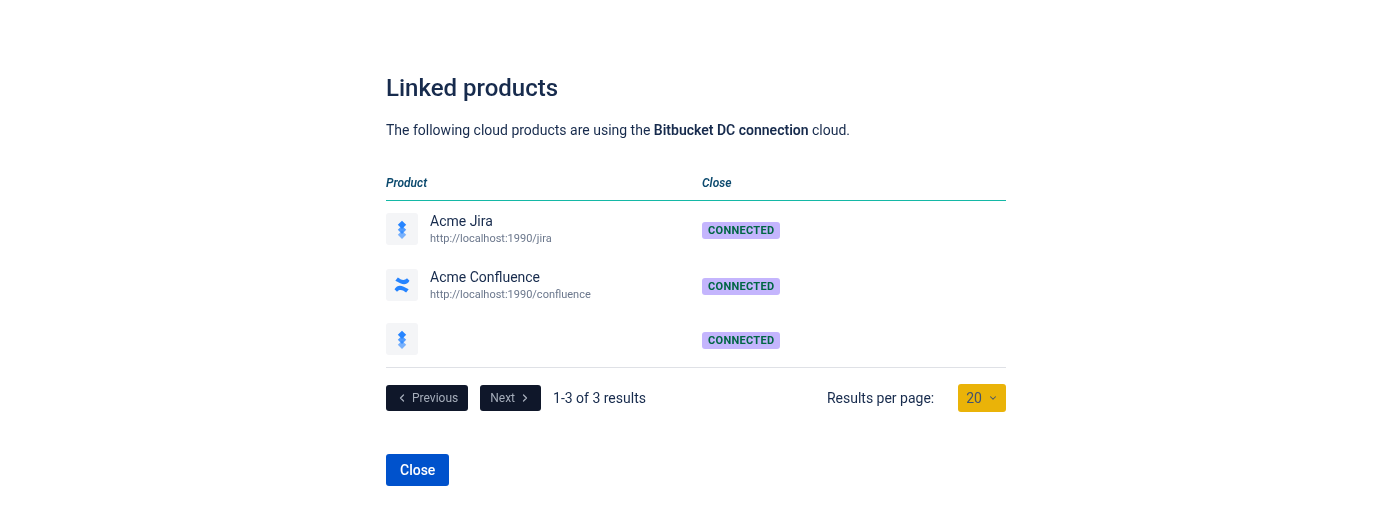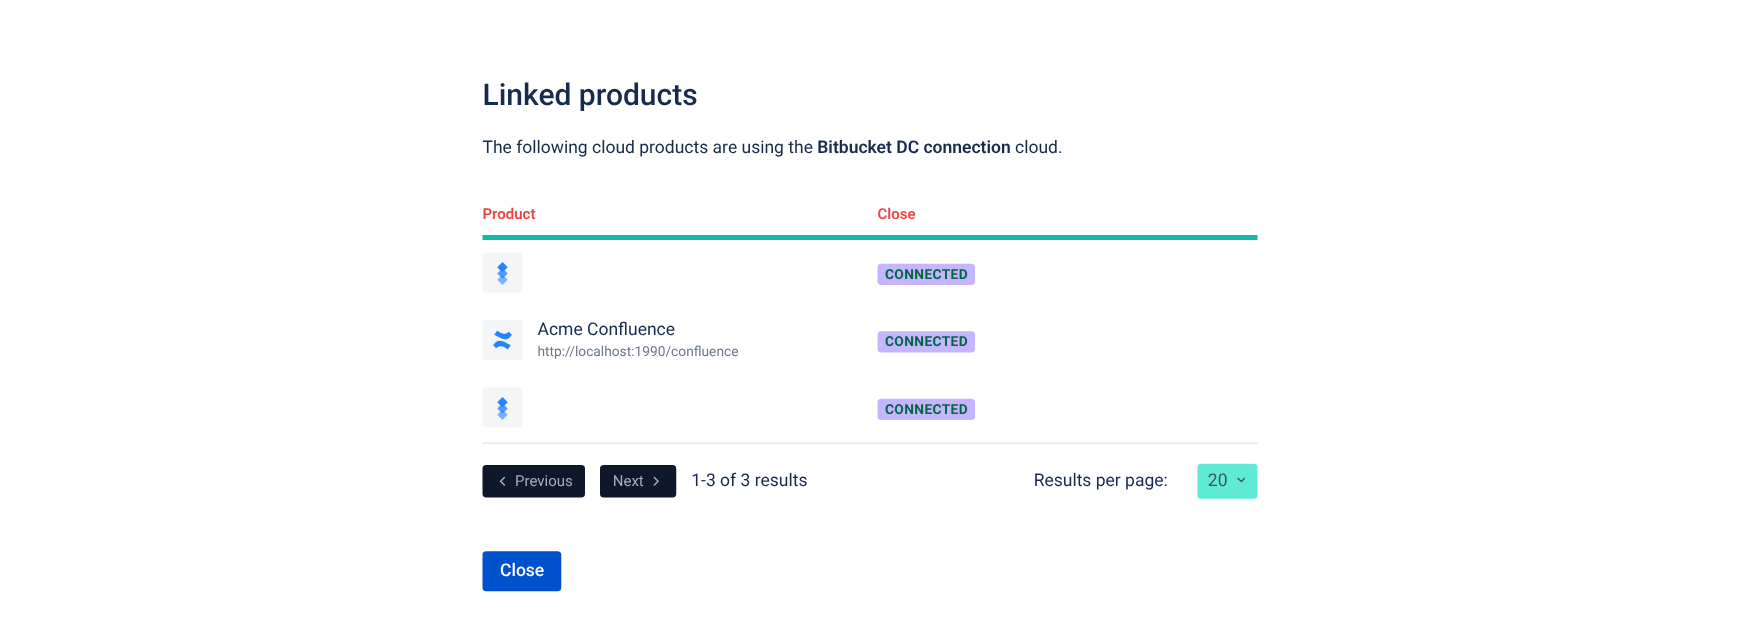--- a/index.html
+++ b/index.html
@@ -5,42 +5,43 @@
     * { box-sizing: border-box; margin: 0; padding: 0; }
     body {
       width: 1392px;
       height: 515px;
       font-family: -apple-system, BlinkMacSystemFont, "Segoe UI", Roboto, sans-serif;
       color: #172B4D;
       background: #fff;
     }
     .container {
       width: 620px;
-      margin: 0 auto;
+      margin: 12px auto;
       padding-top: 62px;
     }
     .page-title {
       font-size: 24px;
       font-weight: 500;
       color: #172B4D;
       margin-bottom: 20px;
     }
     .description {
       font-size: 14px;
       color: #172B4D;
       margin-bottom: 30px;
     }
     .description b { font-weight: 600; }
     .table-header {
       display: flex;
       padding: 8px 0 10px 0;
-      border-bottom: 4px solid #14b8a6;
+      border-bottom: 1px solid #14b8a6;
       font-size: 12px;
       font-weight: 600;
-      color: #ef4444;
+      color: #0c4a6e;
+      font-style: italic;
     }
     .col-product { flex: 0 0 316px; }
     .col-status { flex: 1; }
     .table-row {
       display: flex;
       align-items: center;
       padding: 10px 0;
     }
     .table-row + .table-row { }
     .product-cell {
@@ -109,21 +110,21 @@
     .pager-btn .chev { display: inline-flex; }
     .results-text { color: #172B4D; }
     .rpp-wrap {
       margin-left: auto;
       display: flex;
       align-items: center;
       gap: 24px;
       color: #172B4D;
     }
     .rpp-select {
-      background: #5eead4;
+      background: #eab308;
       border: none;
       border-radius: 3px;
       padding: 6px 8px;
       display: inline-flex;
       align-items: center;
       gap: 6px;
       cursor: pointer;
       font-size: 14px;
       color: #42526E;
     }
@@ -155,20 +156,24 @@
   </div>
 
   <div class="table-row">
     <div class="product-cell">
       <div class="product-icon">
         <svg width="20" height="20" viewBox="0 0 24 24" fill="none">
           <path d="M12 2 L17 7 L12 12 L7 7 Z" fill="#2684FF"></path>
           <path d="M12 8 L17 13 L12 18 L7 13 Z" fill="#2684FF" opacity="0.8"></path>
           <path d="M12 14 L17 19 L12 24 L7 19 Z" fill="#2684FF" opacity="0.6"></path>
         </svg>
+      </div>
+      <div class="product-info">
+        <span class="product-name">Acme Jira</span>
+        <span class="product-url">http://localhost:1990/jira</span>
       </div>
     </div>
     <div class="status-cell">
       <span class="status-badge">CONNECTED</span>
     </div>
   </div>
 
   <div class="table-row">
     <div class="product-cell">
       <div class="product-icon">

